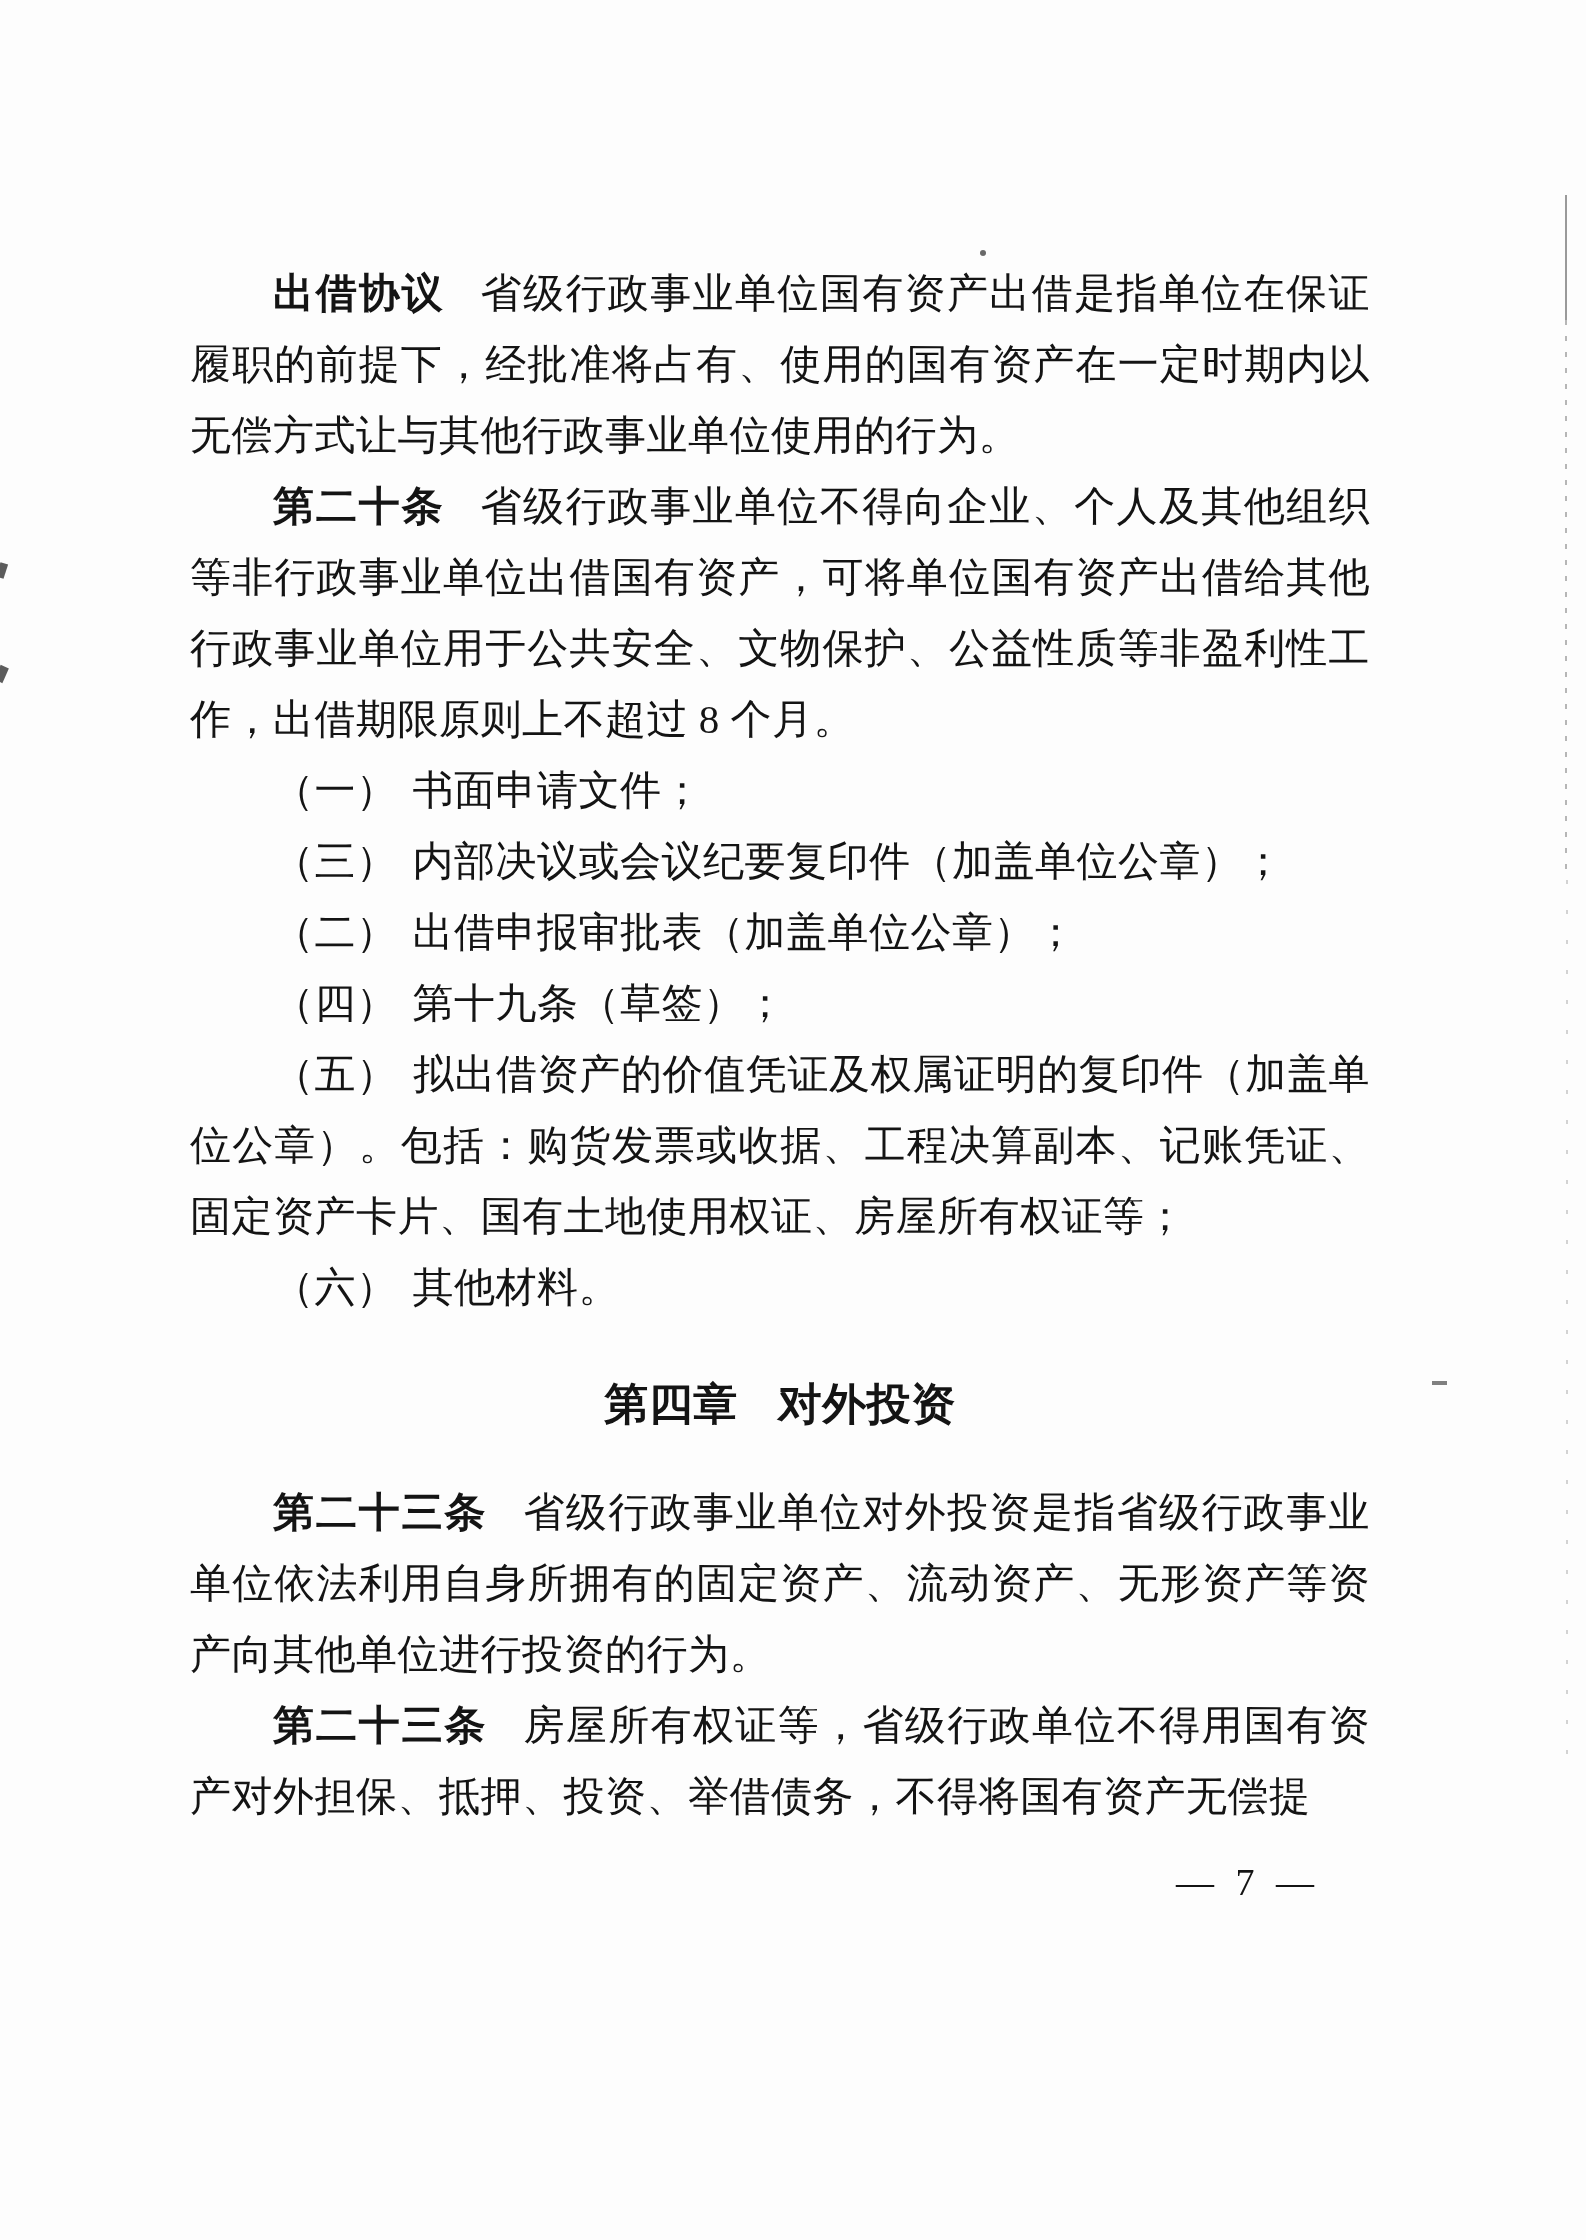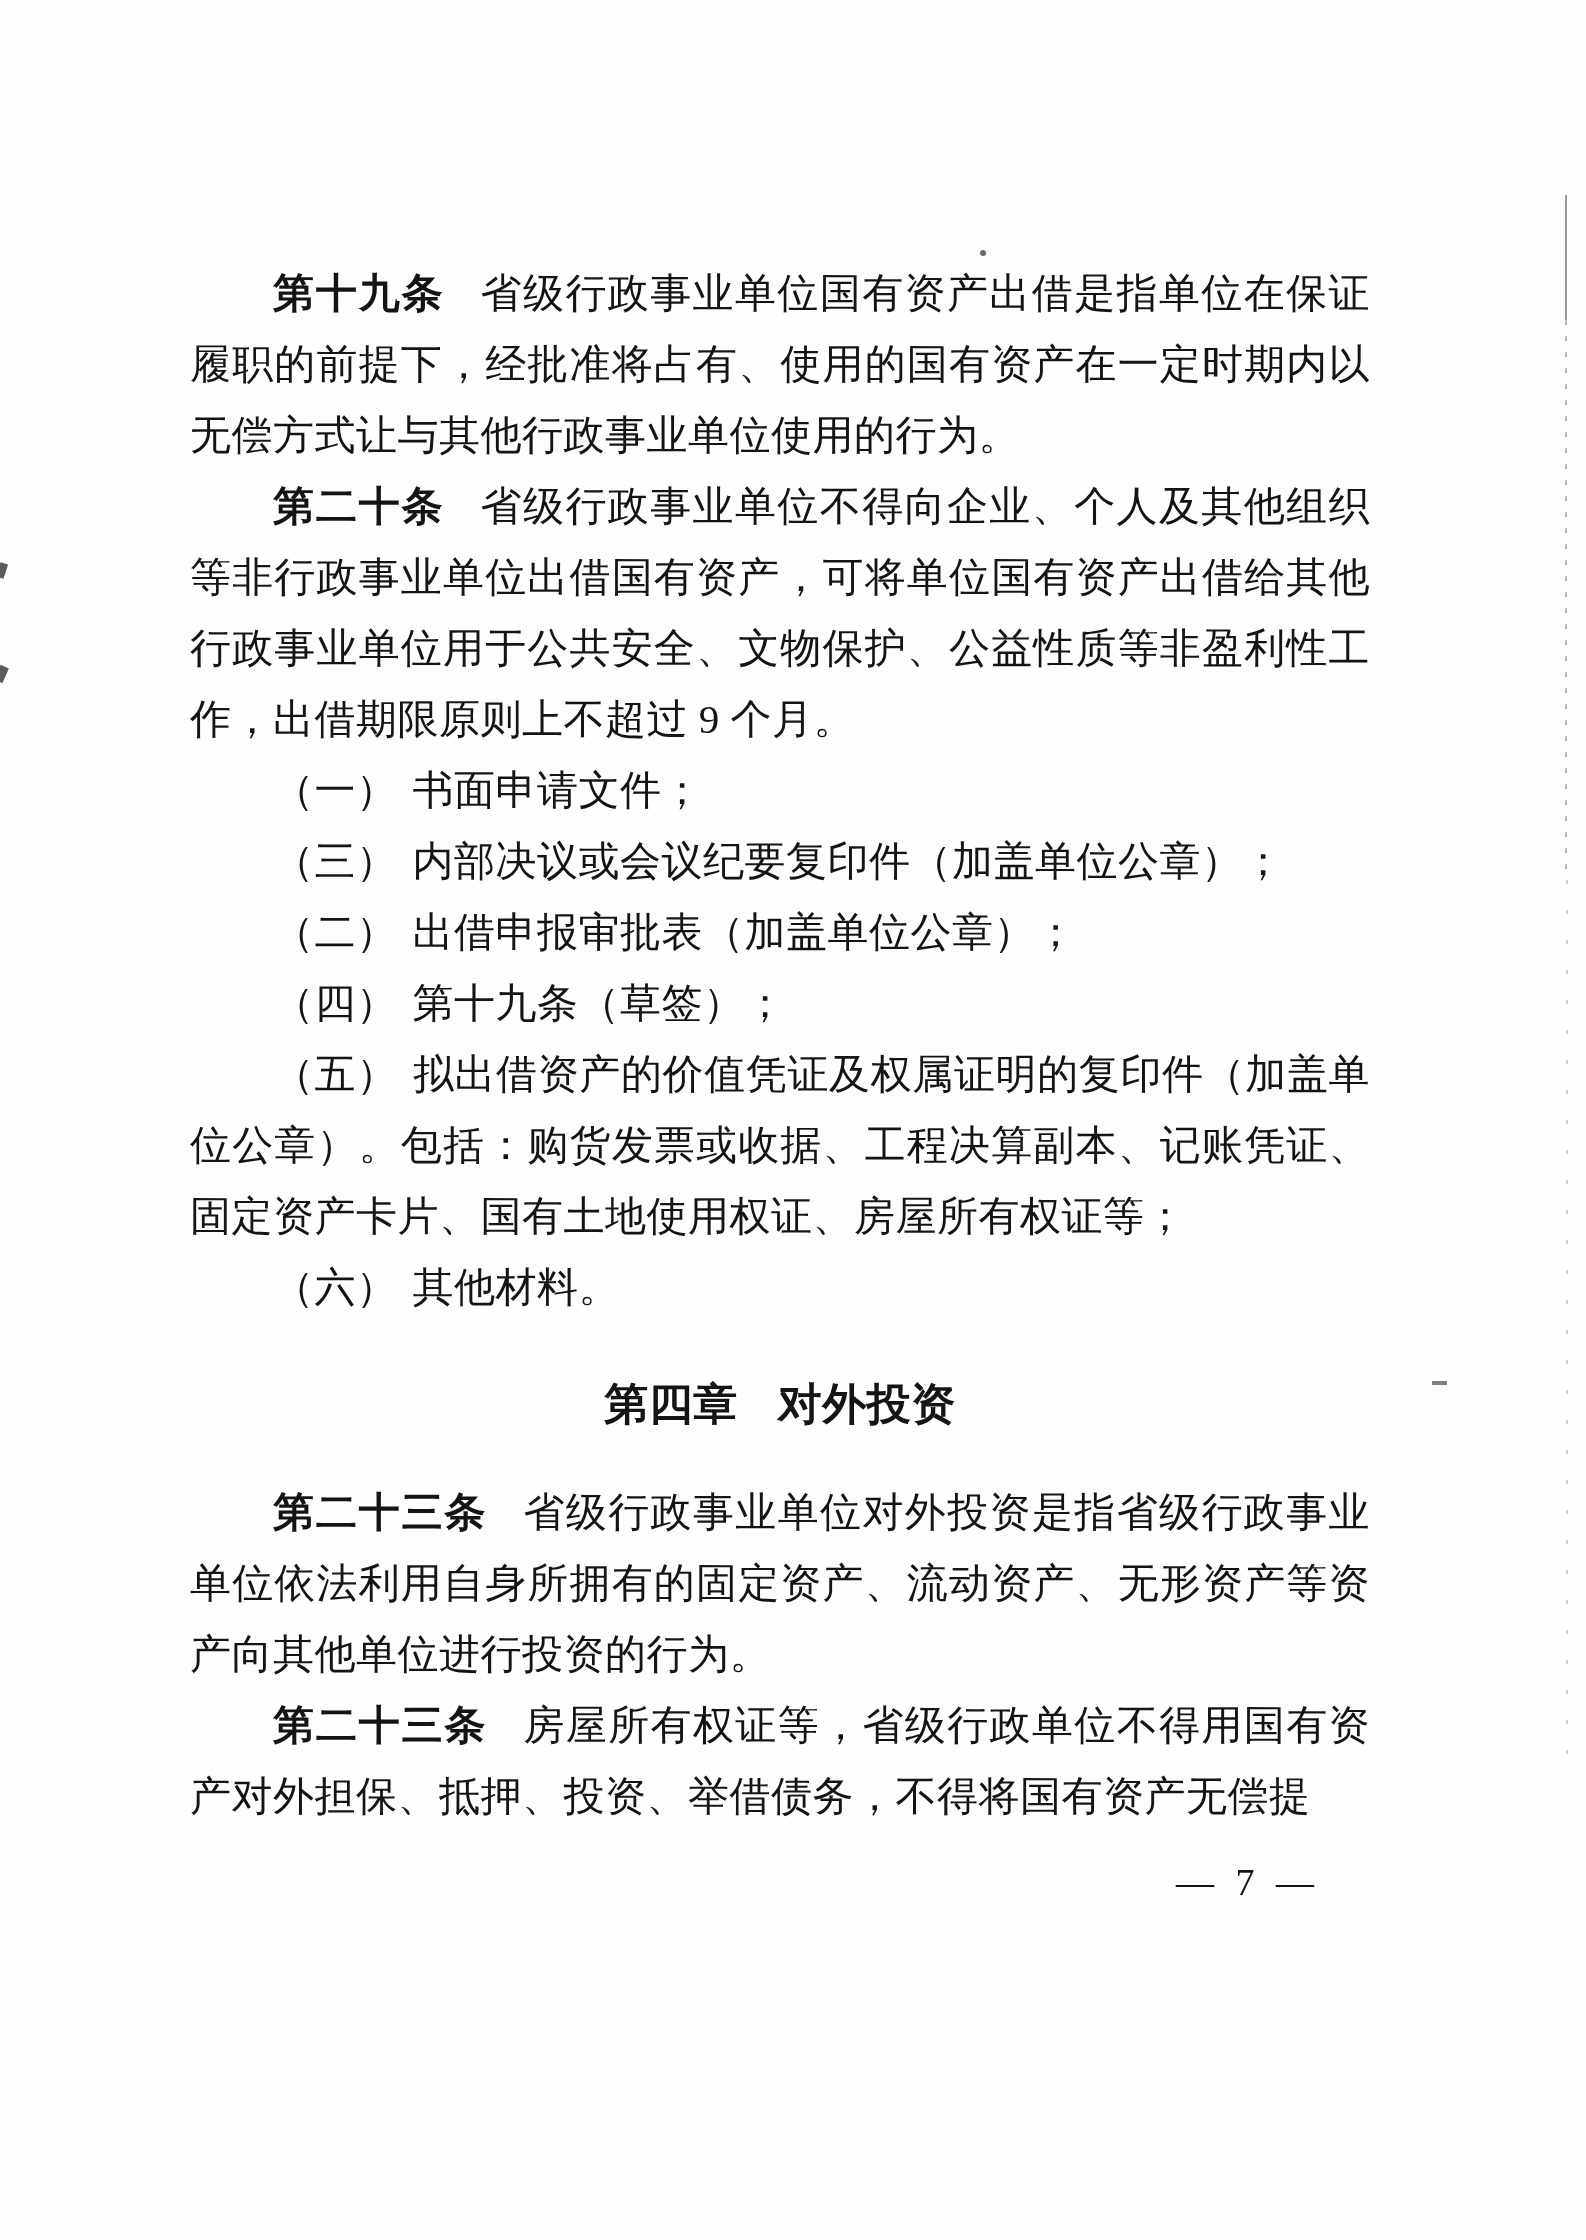--- a/index.html
+++ b/index.html
@@ -62,23 +62,23 @@
   .vline-c{left:1566px;top:880px;width:2px;height:880px;
     background:repeating-linear-gradient(to bottom,#6f6f6f 0 4px,transparent 4px 30px);opacity:.3;}
 </style>
 </head>
 <body>
 
 <div class="page">
 
   <div class="content">
 
-    <p class="para"><span class="art">第十九条</span><span>省级行政事业单位国有资产出借是指单位在保证履职的前提下，经批准将占有、使用的国有资产在一定时期内以无偿方式让与其他行政事业单位使用的行为。</span></p>
+    <p class="para"><span class="art">出借协议</span><span>省级行政事业单位国有资产出借是指单位在保证履职的前提下，经批准将占有、使用的国有资产在一定时期内以无偿方式让与其他行政事业单位使用的行为。</span></p>
 
-    <p class="para"><span class="art">第二十条</span><span>省级行政事业单位不得向企业、个人及其他组织等非行政事业单位出借国有资产，可将单位国有资产出借给其他行政事业单位用于公共安全、文物保护、公益性质等非盈利性工作，出借期限原则上不超过 9 个月。</span></p>
+    <p class="para"><span class="art">第二十条</span><span>省级行政事业单位不得向企业、个人及其他组织等非行政事业单位出借国有资产，可将单位国有资产出借给其他行政事业单位用于公共安全、文物保护、公益性质等非盈利性工作，出借期限原则上不超过 8 个月。</span></p>
 
 
     <p class="para"><span class="itemnum">（一）</span><span>书面申请文件；</span></p>
 
     <p class="para"><span class="itemnum">（三）</span><span>内部决议或会议纪要复印件（加盖单位公章）；</span></p>
 
     <p class="para"><span class="itemnum">（二）</span><span>出借申报审批表（加盖单位公章）；</span></p>
 
     <p class="para"><span class="itemnum">（四）</span><span>第十九条（草签）；</span></p>
 

